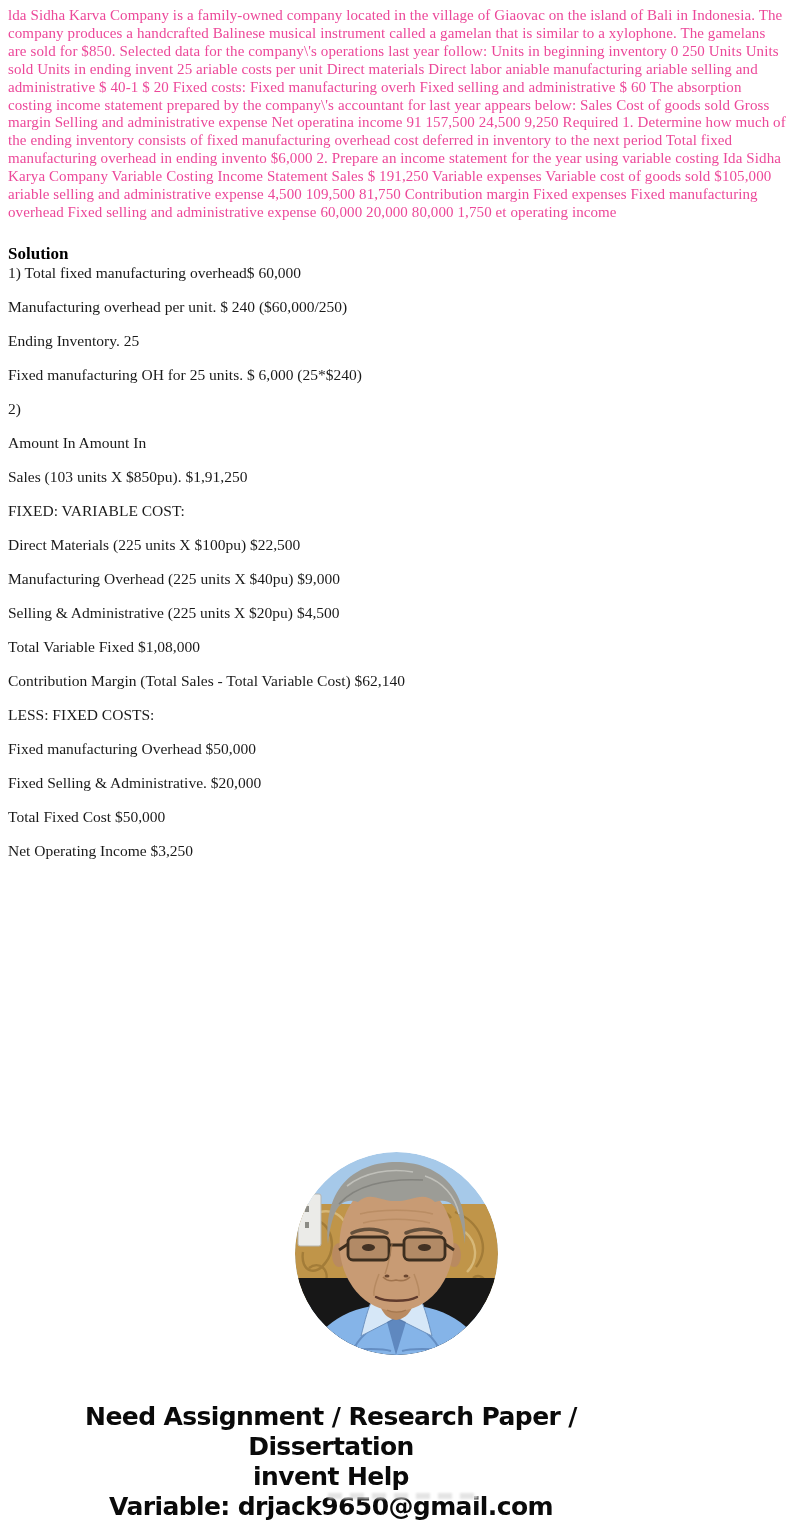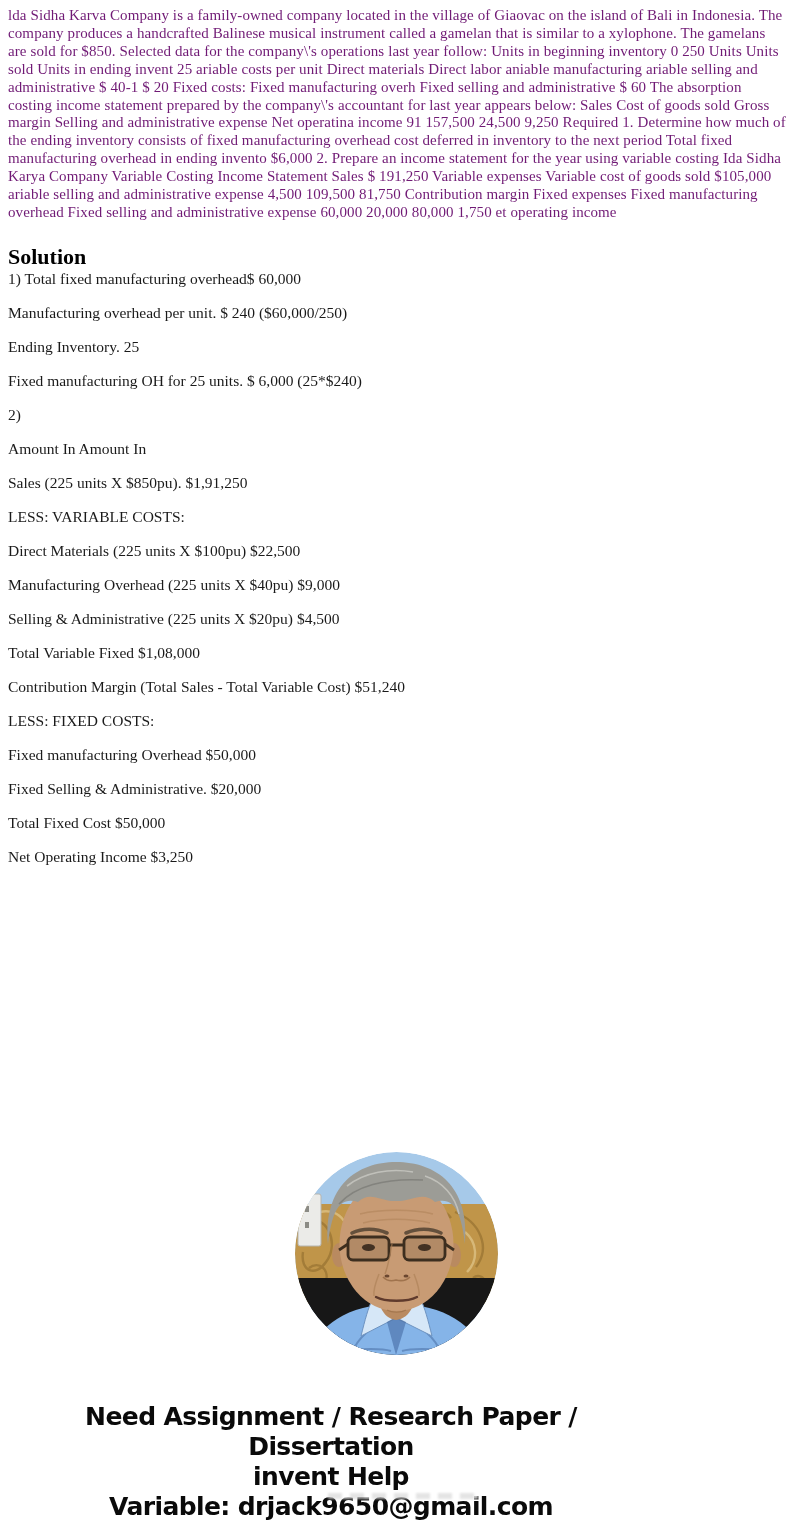--- a/index.html
+++ b/index.html
@@ -15,25 +15,25 @@
   .doc {
     position: absolute;
     top: 7px;
     left: 8px;
     width: 779px;
   }
   .intro {
     font-size: 15px;
     line-height: 17.9px;
     letter-spacing: 0.1px;
-    color: #701a75;
+    color: #ec4899;
   }
   .solution-heading {
     margin-top: 22px;
-    font-size: 22px;
+    font-size: 17px;
     font-weight: bold;
     color: #000000;
   }
   .solution-lines { }
   .solution-lines p {
     font-size: 15.5px;
     line-height: 18px;
     margin: 0 0 16px 0;
     color: #1a1a1a;
   }
@@ -80,27 +80,27 @@
 
   <div class="solution-heading">Solution</div>
 
   <div class="solution-lines">
     <p>1) Total fixed manufacturing overhead$ 60,000</p>
     <p>Manufacturing overhead per unit. $ 240 ($60,000/250)</p>
     <p>Ending Inventory. 25</p>
     <p>Fixed manufacturing OH for 25 units. $ 6,000 (25*$240)</p>
     <p>2)</p>
     <p>Amount In Amount In</p>
-    <p>Sales (225 units X $850pu). $1,91,250</p>
-    <p>LESS: VARIABLE COSTS:</p>
+    <p>Sales (103 units X $850pu). $1,91,250</p>
+    <p>FIXED: VARIABLE COST:</p>
     <p>Direct Materials (225 units X $100pu) $22,500</p>
     <p>Manufacturing Overhead (225 units X $40pu) $9,000</p>
     <p>Selling &amp; Administrative (225 units X $20pu) $4,500</p>
     <p>Total Variable Fixed $1,08,000</p>
-    <p>Contribution Margin (Total Sales - Total Variable Cost) $51,240</p>
+    <p>Contribution Margin (Total Sales - Total Variable Cost) $62,140</p>
     <p>LESS: FIXED COSTS:</p>
     <p>Fixed manufacturing Overhead $50,000</p>
     <p>Fixed Selling &amp; Administrative. $20,000</p>
     <p>Total Fixed Cost $50,000</p>
     <p>Net Operating Income $3,250</p>
   </div>
 </div>
 
 <div class="avatar-wrap">
   <svg viewBox="0 0 203 203" xmlns="http://www.w3.org/2000/svg">

